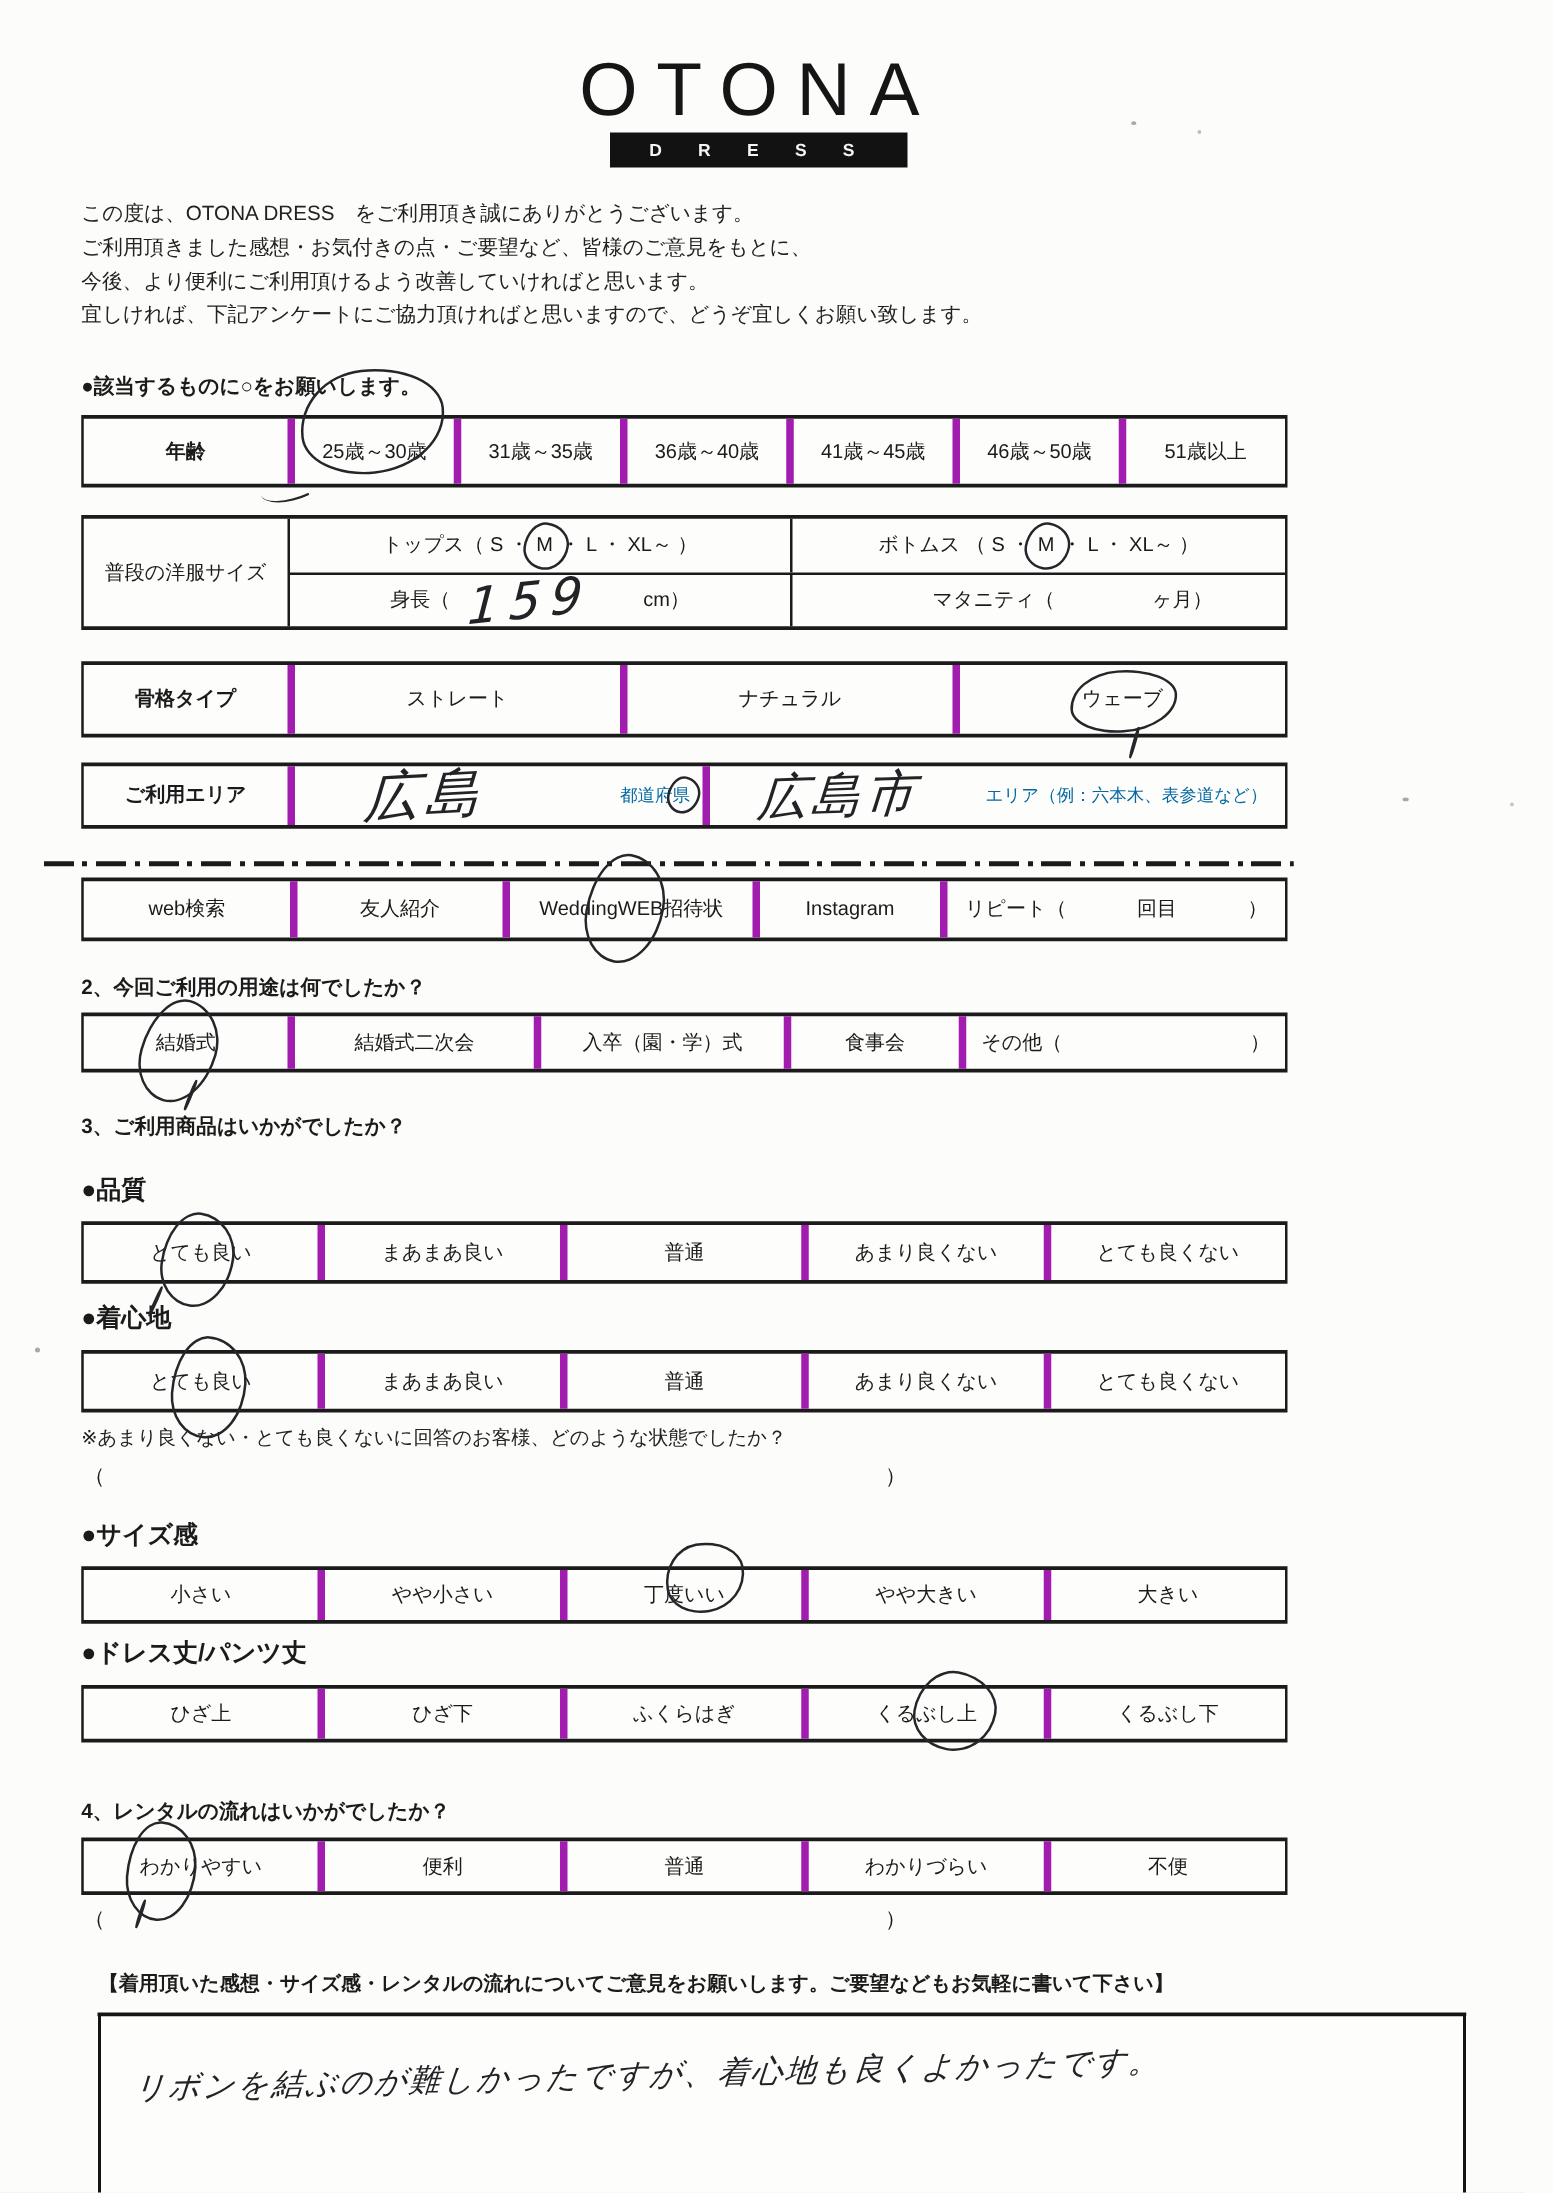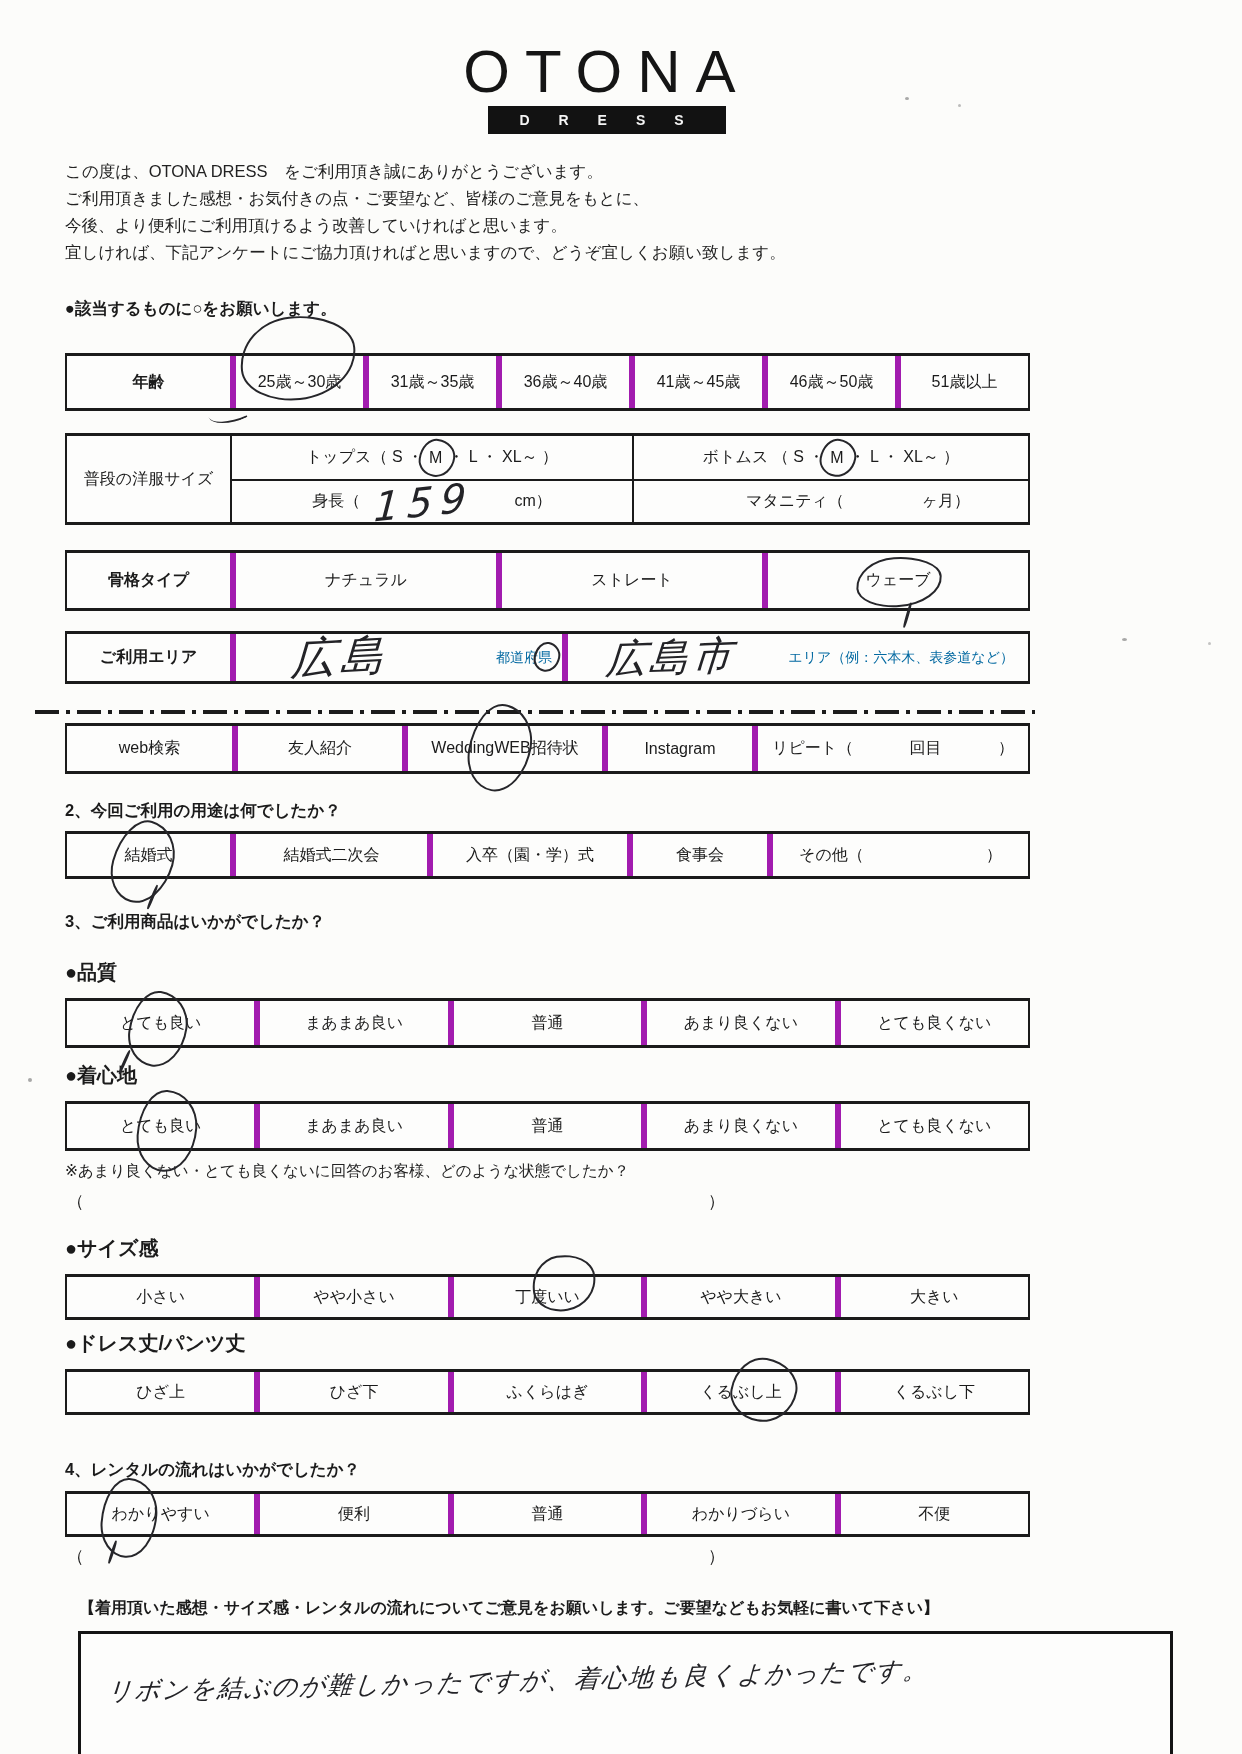--- a/index.html
+++ b/index.html
@@ -85,21 +85,21 @@
 
     <div class="intro">
       <div>この度は、OTONA DRESS　をご利用頂き誠にありがとうございます。</div>
       <div>ご利用頂きました感想・お気付きの点・ご要望など、皆様のご意見をもとに、</div>
       <div>今後、より便利にご利用頂けるよう改善していければと思います。</div>
       <div>宜しければ、下記アンケートにご協力頂ければと思いますので、どうぞ宜しくお願い致します。</div>
     </div>
 
     <div class="section-note">●該当するものに○をお願いします。</div>
 
-    <div class="tbl h52" style="margin-top:33px">
+    <div class="tbl h52" style="margin-top:12px">
       <div class="cell label-cell">年齢</div>
       <div class="cell">
         <span>25歳～30歳</span>
         <span class="oval" style="left:4px;top:-40px;width:116px;height:84px;transform:rotate(-6deg)"></span>
         <span class="arc-tail" style="left:-26px;bottom:-17px;transform:rotate(-24deg)"></span>
       </div>
       <div class="cell">
           <span>31歳～35歳</span>
         </div>
       <div class="cell">
@@ -147,24 +147,24 @@
             <span>マタニティ（</span>
             <span>ヶ月）</span>
           </div>
         </div>
       </div>
     </div>
 
     <div class="tbl h55" style="margin-top:25px">
       <div class="cell label-cell">骨格タイプ</div>
       <div class="cell">
+          <span>ストレート</span>
+        </div>
+      <div class="cell">
           <span>ナチュラル</span>
-        </div>
-      <div class="cell">
-          <span>ストレート</span>
         </div>
       <div class="cell">
         <span>ウェーブ</span>
         <span class="oval" style="left:calc(50% - 42px);top:4px;width:86px;height:50px;transform:rotate(-4deg)"></span>
         <span class="tail" style="left:calc(50% + 8px);bottom:-20px;height:26px;transform:rotate(16deg)"></span>
       </div>
     </div>
 
     <div class="tbl h47" style="margin-top:20px">
       <div class="cell label-cell">ご利用エリア</div>
@@ -213,21 +213,21 @@
       </div>
       <div class="cell" style="flex:0 0 197px">
           <span>結婚式二次会</span>
         </div>
       <div class="cell" style="flex:0 0 200px">
           <span>入卒（園・学）式</span>
         </div>
       <div class="cell" style="flex:0 0 140px">
           <span>食事会</span>
         </div>
-      <div class="cell" style="justify-content:space-between;padding:0 26px">
+      <div class="cell" style="justify-content:space-between;padding:0 12px">
         <span>その他（</span>
         <span>）</span>
       </div>
     </div>
 
     <div class="q-title" style="margin-top:32px">3、ご利用商品はいかがでしたか？</div>
 
     <div class="sub-label" style="margin-top:26px">●品質</div>
     <div class="tbl h44" style="margin-top:12px">
       <div class="cell">

